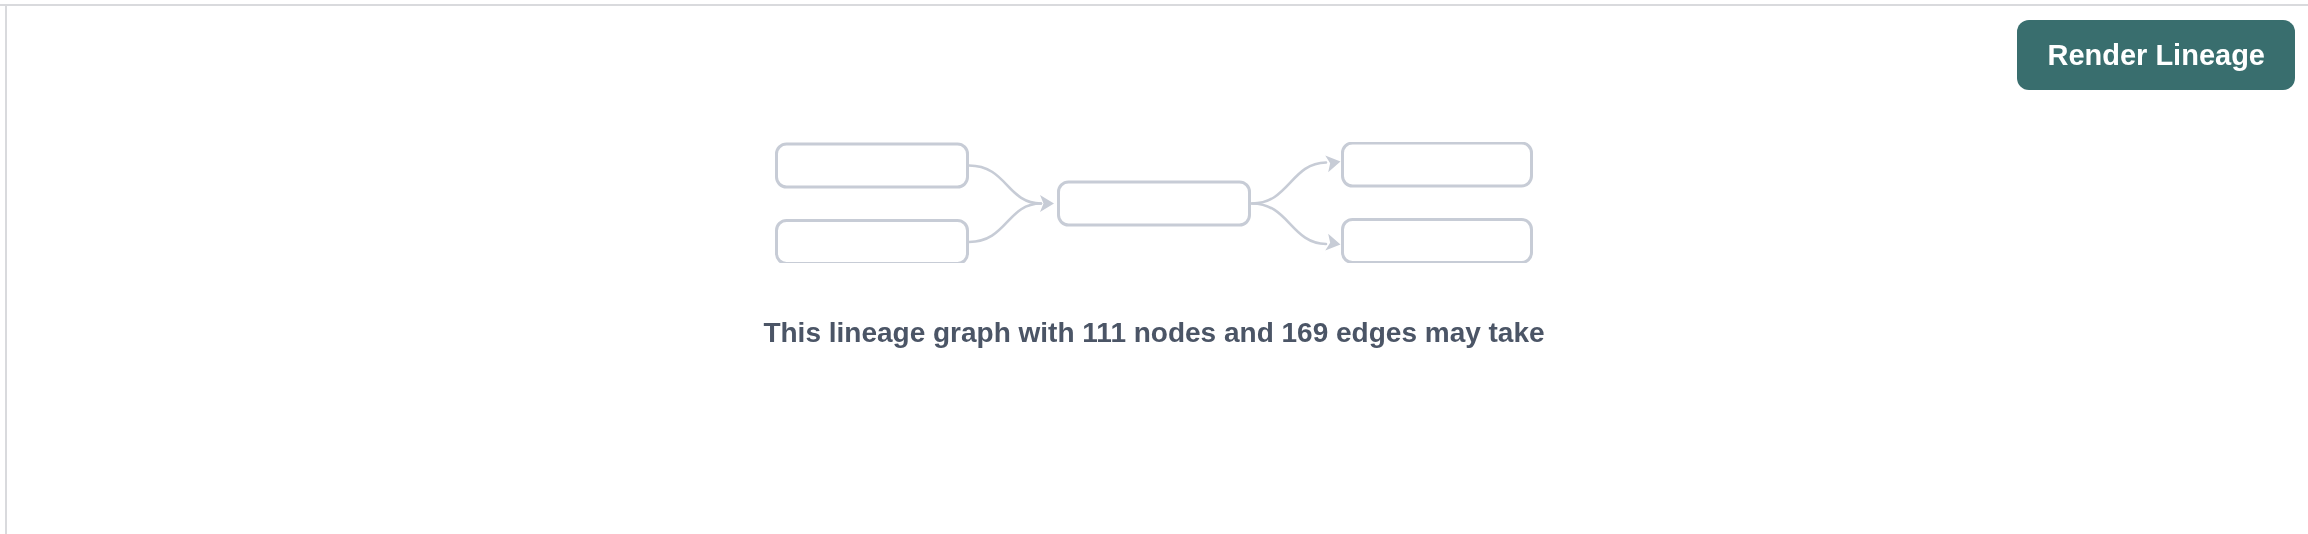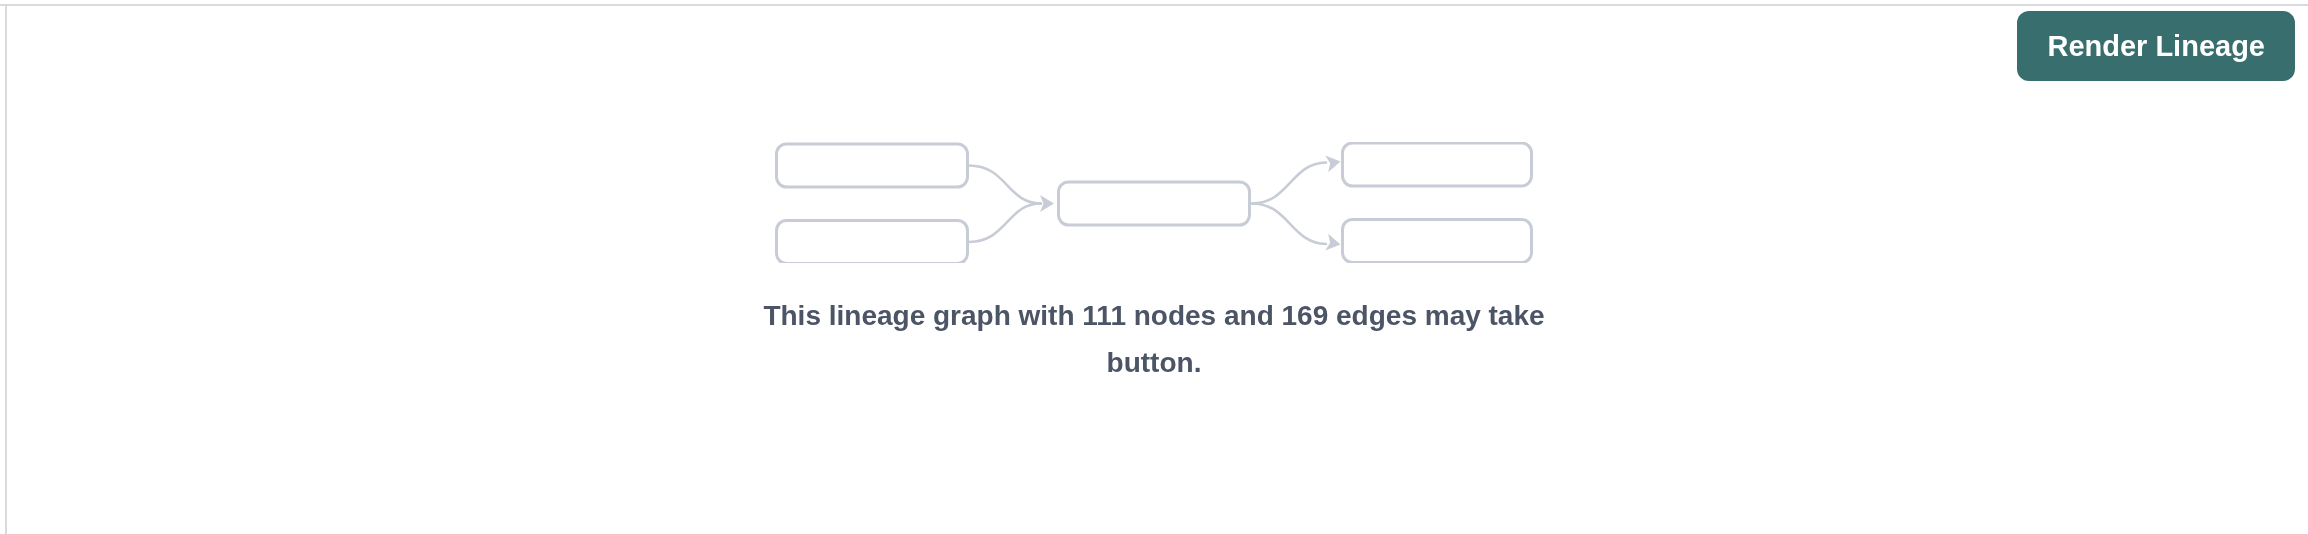--- a/index.html
+++ b/index.html
@@ -27,21 +27,21 @@
     background: var(--panel-border-color);
   }
   .left-border {
     position: absolute;
     left: 5px; top: 4px; bottom: 0;
     width: 2px;
     background: var(--panel-border-color);
   }
   .render-btn {
     position: absolute;
-    top: 11px;
+    top: 20px;
     right: 13px;
     height: 70px;
     padding: 12px 30px;
     border: none;
     border-radius: 12px;
     background: var(--button-bg-color);
     color: var(--button-text-color);
     font-family: "Liberation Sans", sans-serif;
     font-size: 29px;
     font-weight: 700;
@@ -53,21 +53,21 @@
   .content {
     position: absolute;
     left: 0; right: 0;
     top: 142px;
     display: flex;
     flex-direction: column;
     align-items: center;
   }
   .diagram { display: block; }
   .message {
-    margin-top: 29px;
+    margin-top: 46px;
     font-size: 28px;
     line-height: 47px;
     font-weight: 700;
     color: var(--message-text-color);
     text-align: center;
   }
 </style>
 </head>
 <body>
 
@@ -93,16 +93,15 @@
       <path d="M265,53 L279,61.5 L265,70 L268.5,61.5 Z" fill="var(--diagram-stroke-color)"></path>
 
       <path d="M477,61.5 C514,61.5 516,21 551,20.5" stroke="var(--diagram-stroke-color)" stroke-width="2.6" stroke-linecap="round"></path>
       <path d="M477,61.5 C514,61.5 516,101.5 551,102" stroke="var(--diagram-stroke-color)" stroke-width="2.6" stroke-linecap="round"></path>
       <path transform="translate(565.5,19.5) rotate(-10)" d="M-14,-8.5 L0,0 L-14,8.5 L-10.5,0 Z" fill="var(--diagram-stroke-color)"></path>
       <path transform="translate(565.5,102.5) rotate(10)" d="M-14,-8.5 L0,0 L-14,8.5 L-10.5,0 Z" fill="var(--diagram-stroke-color)"></path>
     </svg>
 
     <div class="message">
       <div>This lineage graph with 111 nodes and 169 edges may take</div>
-      <div>button.</div>
     </div>
   </div>
 </div>
 
 </body></html>

